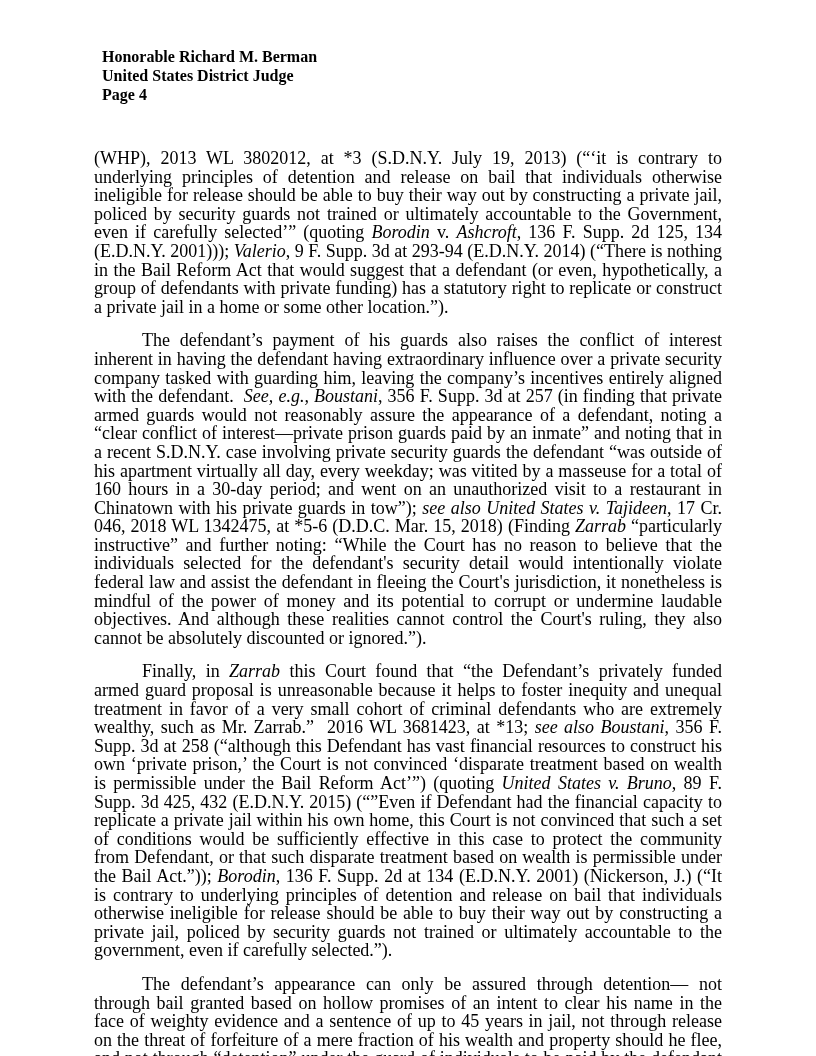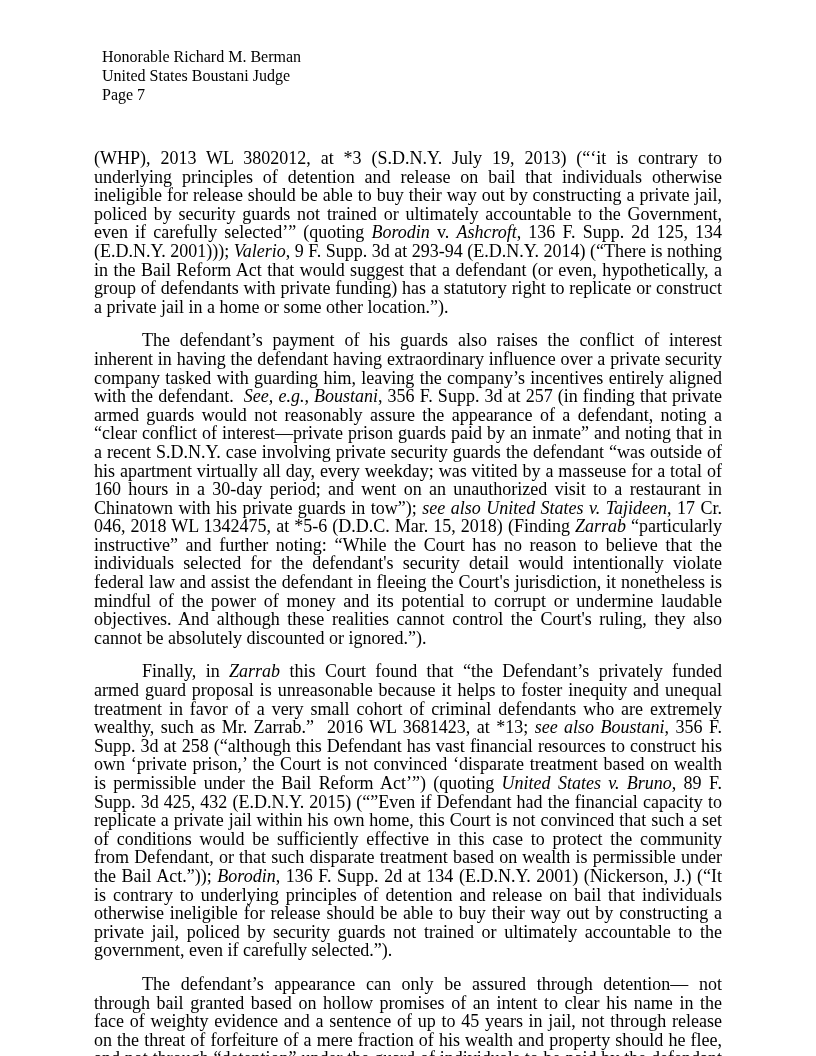--- a/index.html
+++ b/index.html
@@ -14,42 +14,43 @@
     width: 816px; height: 1056px;
     background: #ffffff;
     overflow: hidden;
   }
   .letter-header {
     position: absolute;
     left: 102px; top: 47px;
     font-size: 16px;
     line-height: 19px;
     white-space: nowrap;
+    font-weight: bold;
   }
   .letter-body {
     position: absolute;
     left: 94px; top: 149px;
     width: 628px;
     font-size: 18px;
     line-height: 18.6px;
     text-align: justify;
   }
   .letter-body p { margin: 0; }
   .letter-body p + p { margin-top: 15px; }
   .letter-body p.indent { text-indent: 48px; }
 </style>
 </head>
 <body>
 
 <div class="page">
 
   <div class="letter-header">
     <div>Honorable Richard M. Berman</div>
-    <div>United States Boustani Judge</div>
-    <div>Page 7</div>
+    <div>United States District Judge</div>
+    <div>Page 4</div>
   </div>
 
   <div class="letter-body">
     <p><span>(WHP), 2013 WL 3802012, at *3 (S.D.N.Y. July 19, 2013) (“‘it is contrary to underlying principles of detention and release on bail that individuals otherwise ineligible for release should be able to buy their way out by constructing a private jail, policed by security guards not trained or ultimately accountable to the Government, even if carefully selected’” (quoting </span><span style="font-style: italic;">Borodin</span><span> v. </span><span style="font-style: italic;">Ashcroft</span><span>, 136 F. Supp. 2d 125, 134 (E.D.N.Y. 2001))); </span><span style="font-style: italic;">Valerio</span><span>, 9 F. Supp. 3d at 293-94 (E.D.N.Y. 2014) (“There is nothing in the Bail Reform Act that would suggest that a defendant (or even, hypothetically, a group of defendants with private funding) has a statutory right to replicate or construct a private jail in a home or some other location.”).</span></p>
     <p class="indent"><span>The defendant’s payment of his guards also raises the conflict of interest inherent in having the defendant having extraordinary influence over a private security company tasked with guarding him, leaving the company’s incentives entirely aligned with the defendant.&nbsp; </span><span style="font-style: italic;">See, e.g., Boustani</span><span>, 356 F. Supp. 3d at 257 (in finding that private armed guards would not reasonably assure the appearance of a defendant, noting a “clear conflict of interest—private prison guards paid by an inmate” and noting that in a recent S.D.N.Y. case involving private security guards the defendant “was outside of his apartment virtually all day, every weekday; was vitited by a masseuse for a total of 160 hours in a 30-day period; and went on an unauthorized visit to a restaurant in Chinatown with his private guards in tow”); </span><span style="font-style: italic;">see also United States v. Tajideen</span><span>, 17 Cr. 046, 2018 WL 1342475, at *5-6 (D.D.C. Mar. 15, 2018) (Finding </span><span style="font-style: italic;">Zarrab</span><span> “particularly instructive” and further noting: “While the Court has no reason to believe that the individuals selected for the defendant's security detail would intentionally violate federal law and assist the defendant in fleeing the Court's jurisdiction, it nonetheless is mindful of the power of money and its potential to corrupt or undermine laudable objectives. And although these realities cannot control the Court's ruling, they also cannot be absolutely discounted or ignored.”).</span></p>
     <p class="indent"><span>Finally, in </span><span style="font-style: italic;">Zarrab</span><span> this Court found that “the Defendant’s privately funded armed guard proposal is unreasonable because it helps to foster inequity and unequal treatment in favor of a very small cohort of criminal defendants who are extremely wealthy, such as Mr. Zarrab.”&nbsp; 2016 WL 3681423, at *13; </span><span style="font-style: italic;">see also Boustani</span><span>, 356 F. Supp. 3d at 258 (“although this Defendant has vast financial resources to construct his own ‘private prison,’ the Court is not convinced ‘disparate treatment based on wealth is permissible under the Bail Reform Act’”) (quoting </span><span style="font-style: italic;">United States v. Bruno</span><span>, 89 F. Supp. 3d 425, 432 (E.D.N.Y. 2015) (“”Even if Defendant had the financial capacity to replicate a private jail within his own home, this Court is not convinced that such a set of conditions would be sufficiently effective in this case to protect the community from Defendant, or that such disparate treatment based on wealth is permissible under the Bail Act.”)); </span><span style="font-style: italic;">Borodin</span><span>, 136 F. Supp. 2d at 134 (E.D.N.Y. 2001) (Nickerson, J.) (“It is contrary to underlying principles of detention and release on bail that individuals otherwise ineligible for release should be able to buy their way out by constructing a private jail, policed by security guards not trained or ultimately accountable to the government, even if carefully selected.”).</span></p>
     <p class="indent"><span>The defendant’s appearance can only be assured through detention— not through bail granted based on hollow promises of an intent to clear his name in the face of weighty evidence and a sentence of up to 45 years in jail, not through release on the threat of forfeiture of a mere fraction of his wealth and property should he flee, and not through “detention” under the guard of individuals to be paid by the defendant himself.&nbsp; Indeed: “What more compelling case for an order</span></p>
   </div>
 
 </div>

